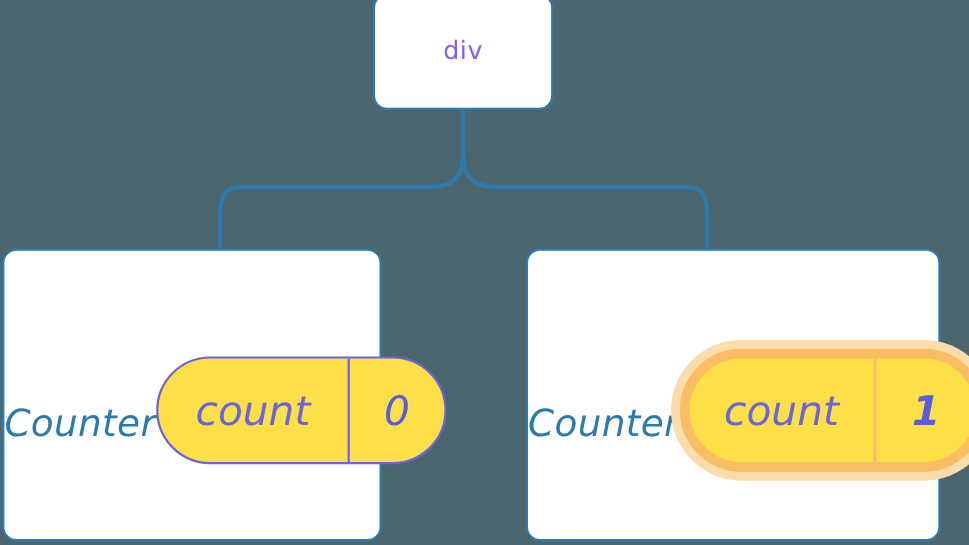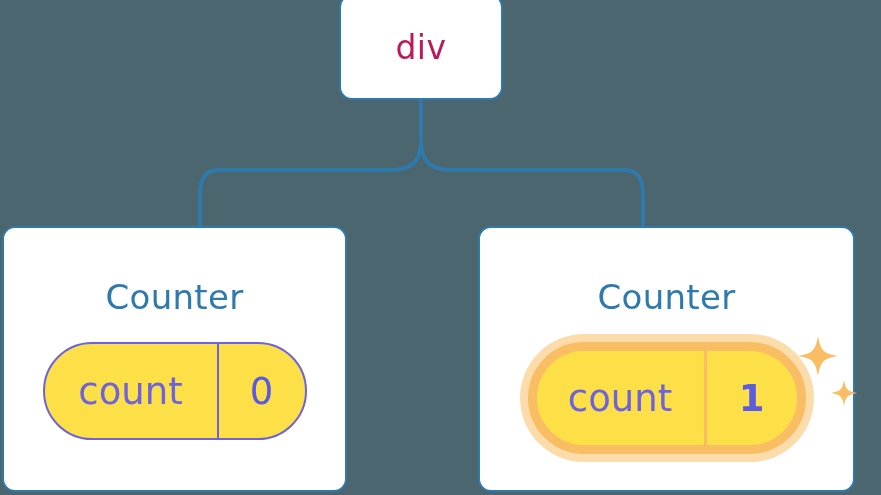--- a/index.html
+++ b/index.html
@@ -42,32 +42,33 @@
   .node-root {
     left: 339px;
     top: -6px;
     width: 164px;
     height: 106px;
     display: flex;
     align-items: center;
     justify-content: center;
   }
   .node-label-root {
-    color: #be185d;
-    font-size: 33px;
+    color: #8b5cf6;
+    font-size: 23px;
     letter-spacing: 0.5px;
     line-height: 1;
   }
 
   .node-child {
     top: 226px;
     height: 266px;
     display: flex;
-    flex-direction: column;
+    flex-direction: row;
     align-items: center;
+    font-style: italic;
   }
   .child-left  { left: 2px;   width: 345px; }
   .child-right { left: 478px; width: 377px; }
 
   .node-title {
     color: #2e7aad;
     font-size: 34px;
     line-height: 1;
     margin-top: 52px;
     letter-spacing: 0.3px;

